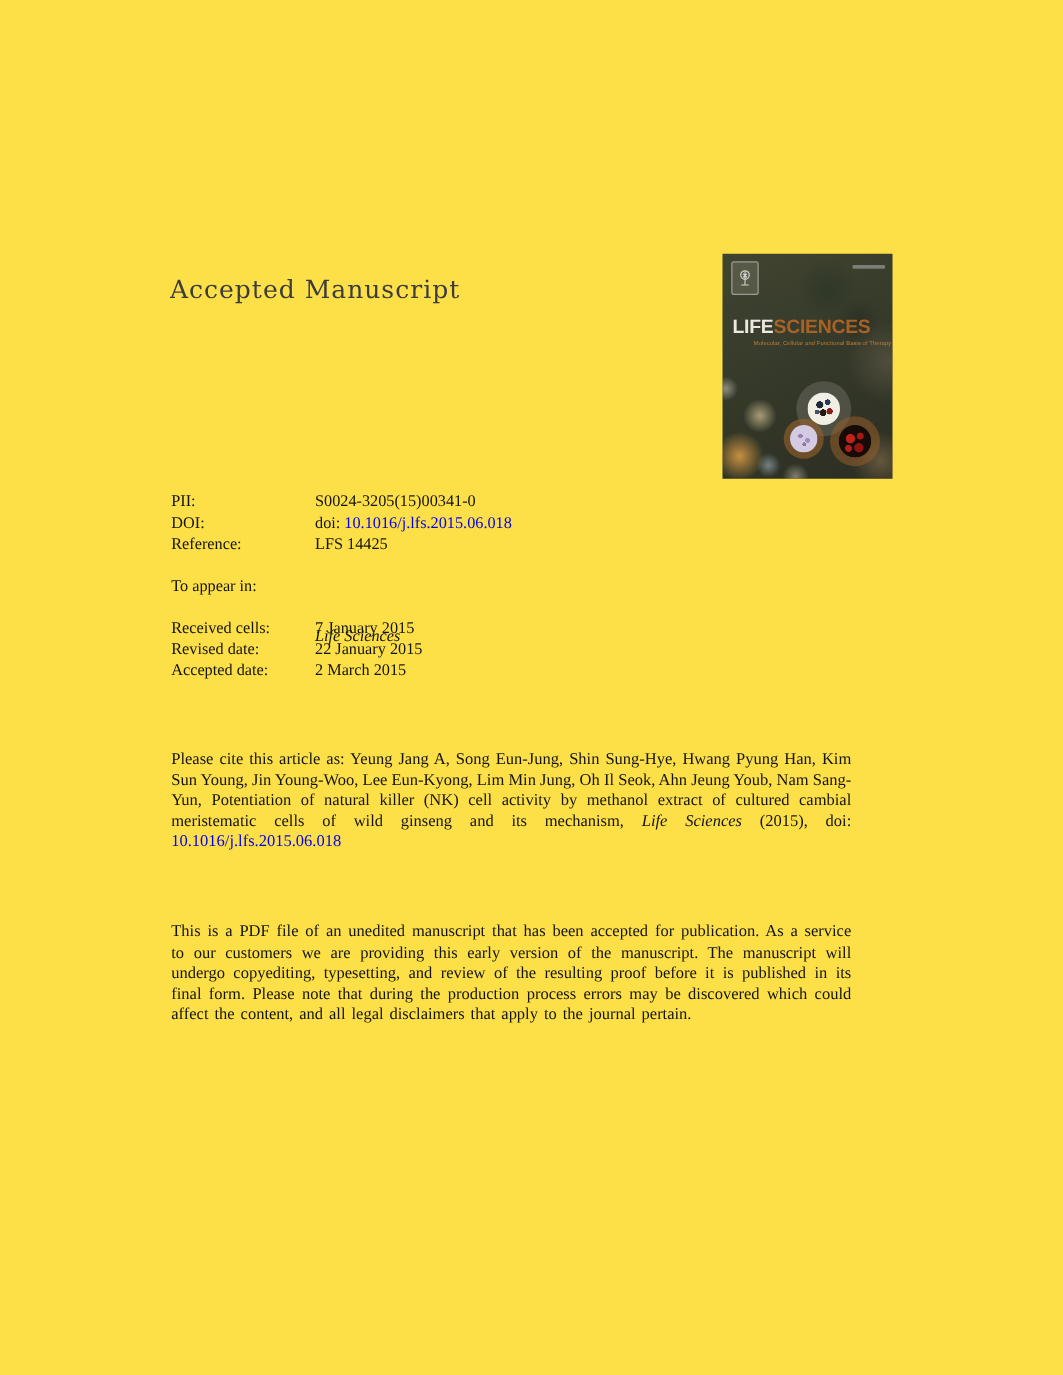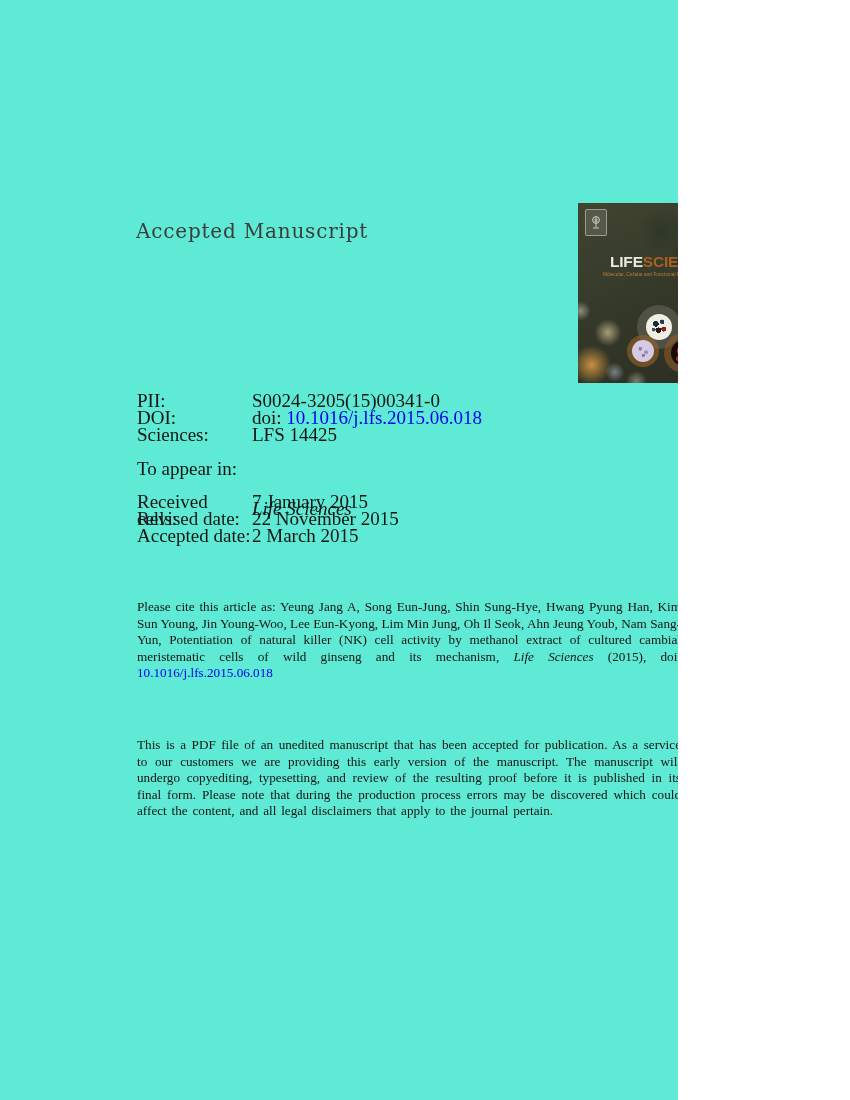--- a/index.html
+++ b/index.html
@@ -1,33 +1,33 @@
 <!DOCTYPE html>
 <html><head>
 <meta charset="utf-8">
 <style>
   html,body { margin:0; padding:0; background:#ffffff; }
   .page {
-    position:relative; width:678px; height:1100px; background:#5eead4;
+    position:relative; width:850px; height:1100px; background:#fde047;
     font-family:"Liberation Serif", serif; color:#141414; overflow:hidden;
   }
   .heading {
     position:absolute; left:136px; top:219px;
     font-family:"DejaVu Serif", serif; font-weight:400;
     font-size:20px; letter-spacing:0.8px; color:#3c3c3c;
   }
   .article-title {
     position:absolute; left:137px; top:281px; width:432px;
     font-size:13.5px; line-height:16.5px; text-align:justify;
   }
   .authors {
     position:absolute; left:137px; top:329px; width:432px;
     font-size:13.5px; line-height:16.3px; text-align:justify;
   }
-  .meta { position:absolute; left:137px; font-size:19px; }
+  .meta { position:absolute; left:137px; font-size:13px; }
   .meta-ids    { top:392px; }
   .meta-appear { top:460px;font-family:Liberation Serif, serif; }
   .meta-dates  { top:493px; }
   .meta-row { display:flex; height:17px; line-height:17px; }
   .meta-label { width:115px; flex:0 0 115px; }
   .italic { font-style:italic;margin-top:40px; }
   .link { color:#0000ee; text-decoration:none; cursor:pointer; }
   .body-par {
     position:absolute; left:137px; width:544px; margin:0;
     font-size:13.2px; line-height:16.6px; text-align:justify;
@@ -61,21 +61,21 @@
   }
   .elsevier svg { opacity:0.85; }
   .cover-voltext {
     position:absolute; right:6px; top:9px; width:26px; height:3px;
     background:rgba(200,205,210,0.45); border-radius:1px;
   }
   .cover-title {
     position:absolute; left:8px; top:50px; white-space:nowrap;
     font-weight:700; font-size:15.5px; letter-spacing:-0.2px;
   }
-  .cover-title .life { color:#ece9e2;margin-left:24px; }
+  .cover-title .life { color:#ece9e2; }
   .cover-title .sciences { color:#a86226; }
   .cover-subtitle {
     position:absolute; left:25px; top:69px;
     font-size:4.6px; color:#c08038; letter-spacing:0.1px; white-space:nowrap;
   }
   .circle { position:absolute; border-radius:50%; }
   .ring-gray   { left:59px; top:102px; width:44px; height:44px; background:rgba(135,135,125,0.35); }
   .mol-circle  { left:68px; top:111px; width:26px; height:26px;
     background:
       radial-gradient(circle 3px at 38% 38%, #1c2836 92%, rgba(0,0,0,0)),
@@ -133,40 +133,40 @@
   <div class="meta meta-ids">
     <div class="meta-row">
       <span class="meta-label">PII:</span>
       <span class="meta-value">S0024-3205(15)00341-0</span>
     </div>
     <div class="meta-row">
       <span class="meta-label">DOI:</span>
       <span class="meta-value"><span>doi: </span><a class="link">10.1016/j.lfs.2015.06.018</a></span>
     </div>
     <div class="meta-row">
-      <span class="meta-label">Sciences:</span>
+      <span class="meta-label">Reference:</span>
       <span class="meta-value">LFS 14425</span>
     </div>
   </div>
 
   <div class="meta meta-appear">
     <div class="meta-row">
       <span class="meta-label">To appear in:</span>
       <span class="meta-value italic">Life Sciences</span>
     </div>
   </div>
 
   <div class="meta meta-dates">
     <div class="meta-row">
       <span class="meta-label">Received cells:</span>
       <span class="meta-value">7 January 2015</span>
     </div>
     <div class="meta-row">
       <span class="meta-label">Revised date:</span>
-      <span class="meta-value">22 November 2015</span>
+      <span class="meta-value">22 January 2015</span>
     </div>
     <div class="meta-row">
       <span class="meta-label">Accepted date:</span>
       <span class="meta-value">2 March 2015</span>
     </div>
   </div>
 
   <p class="body-par citation"><span>Please cite this article as: Yeung Jang A, Song Eun-Jung, Shin Sung-Hye, Hwang Pyung Han, Kim Sun Young, Jin Young-Woo, Lee Eun-Kyong, Lim Min Jung, Oh Il Seok, Ahn Jeung Youb, Nam Sang-Yun, Potentiation of natural killer (NK) cell activity by methanol extract of cultured cambial meristematic cells of wild ginseng and its mechanism, </span><span class="italic">Life Sciences</span><span> (2015), doi: </span><a class="link">10.1016/j.lfs.2015.06.018</a></p>
 
   <p class="body-par disclaimer">This is a PDF file of an unedited manuscript that has been accepted for publication. As a service to our customers we are providing this early version of the manuscript. The manuscript will undergo copyediting, typesetting, and review of the resulting proof before it is published in its final form. Please note that during the production process errors may be discovered which could affect the content, and all legal disclaimers that apply to the journal pertain.</p>

